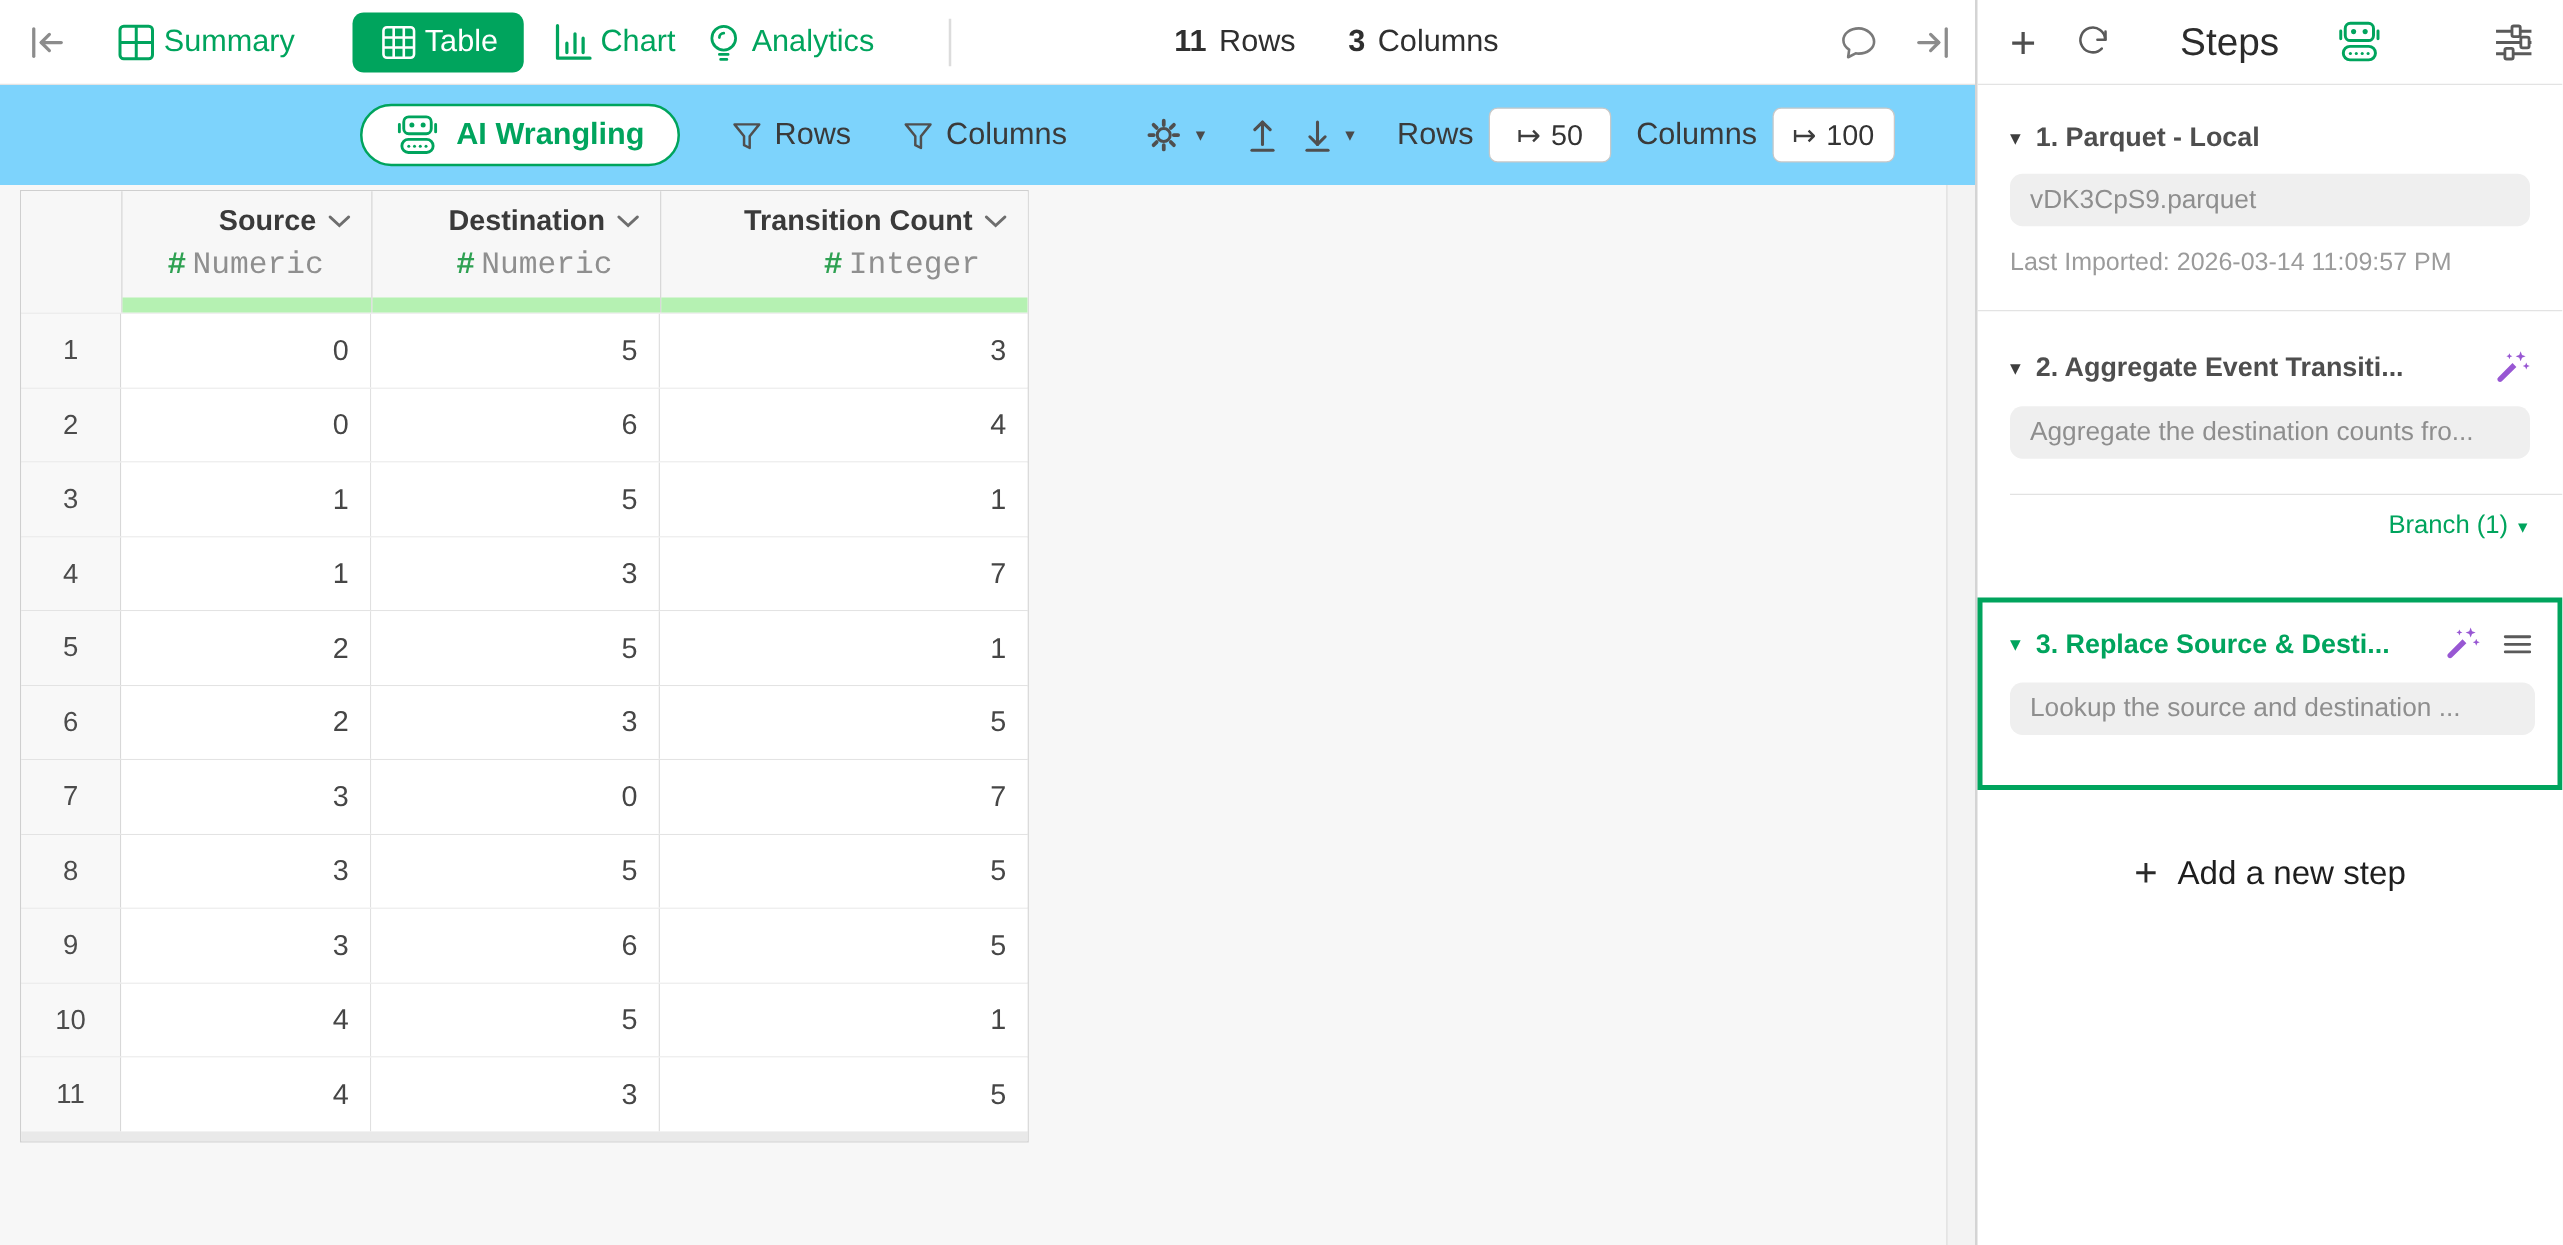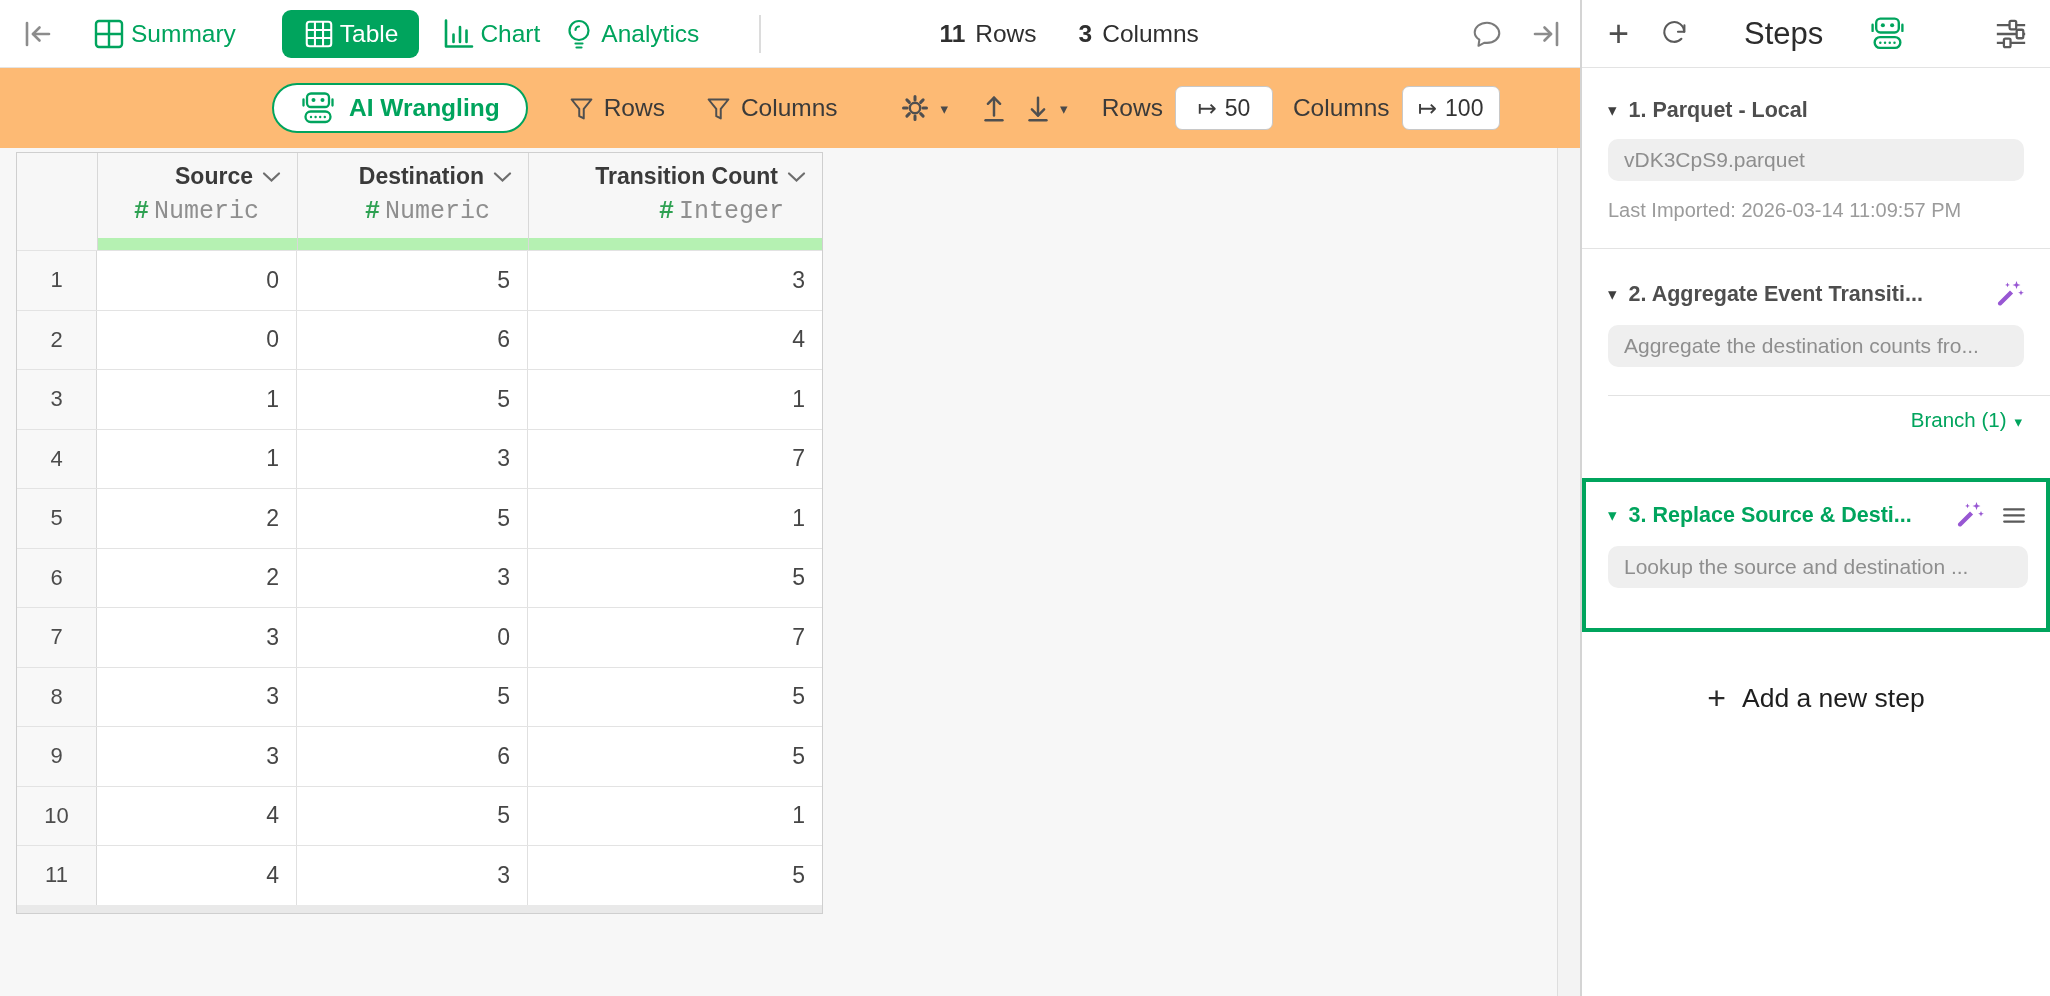--- a/index.html
+++ b/index.html
@@ -19,21 +19,21 @@
   .tab.active { background:#00A45D; color:#fff; border-radius:9px; padding:8px 21px; margin-left:46px; }
   .tab.chart { margin-left:22px;text-align:right; }
   .tab.analytics { margin-left:22px; }
   .vdiv { width:2px; height:38px; background:#dcdcdc; margin-left:60px; }
   .counts { display:flex; align-items:center; gap:42px; margin-left:178px;
     font-size:24.5px; color:#2f2f2f; }
   .count-pair { display:flex; gap:10px; white-space:nowrap; }
   .count-pair b { font-weight:700; }
   .tb1-right { margin-left:auto; display:flex; align-items:center; gap:24px; }
 
-  .toolbar2 { height:80px; background:#fdba74; display:flex; align-items:center; padding:0 0 0 4px; }
+  .toolbar2 { height:80px; background:#7dd3fc; display:flex; align-items:center; padding:0 0 0 20px; }
   .ai-pill { margin-left:268px; height:50px; display:flex; align-items:center; gap:13px;
     border:2.5px solid #00A45D; border-radius:26px; background:#fff; padding:0 26px; cursor:pointer; }
   .ai-pill span { color:#00A45D; font-size:24.5px; font-weight:700; white-space:nowrap; }
   .tool { display:flex; align-items:center; gap:9px; font-size:24.5px; color:#3a3a3a; cursor:pointer; }
   .tool.rows-f { margin-left:40px; } .tool.cols-f { margin-left:40px; }
   .gear-group { margin-left:60px; display:flex; align-items:center; gap:9px; cursor:pointer; }
   .caret { font-size:15px; color:#4a4a4a; line-height:1; }
   .up-btn { margin-left:30px; cursor:pointer; }
   .down-group { margin-left:12px; display:flex; align-items:center; gap:6px; cursor:pointer; }
   .limit-label { margin-left:34px; font-size:24.5px; color:#3a3a3a; white-space:nowrap; }

